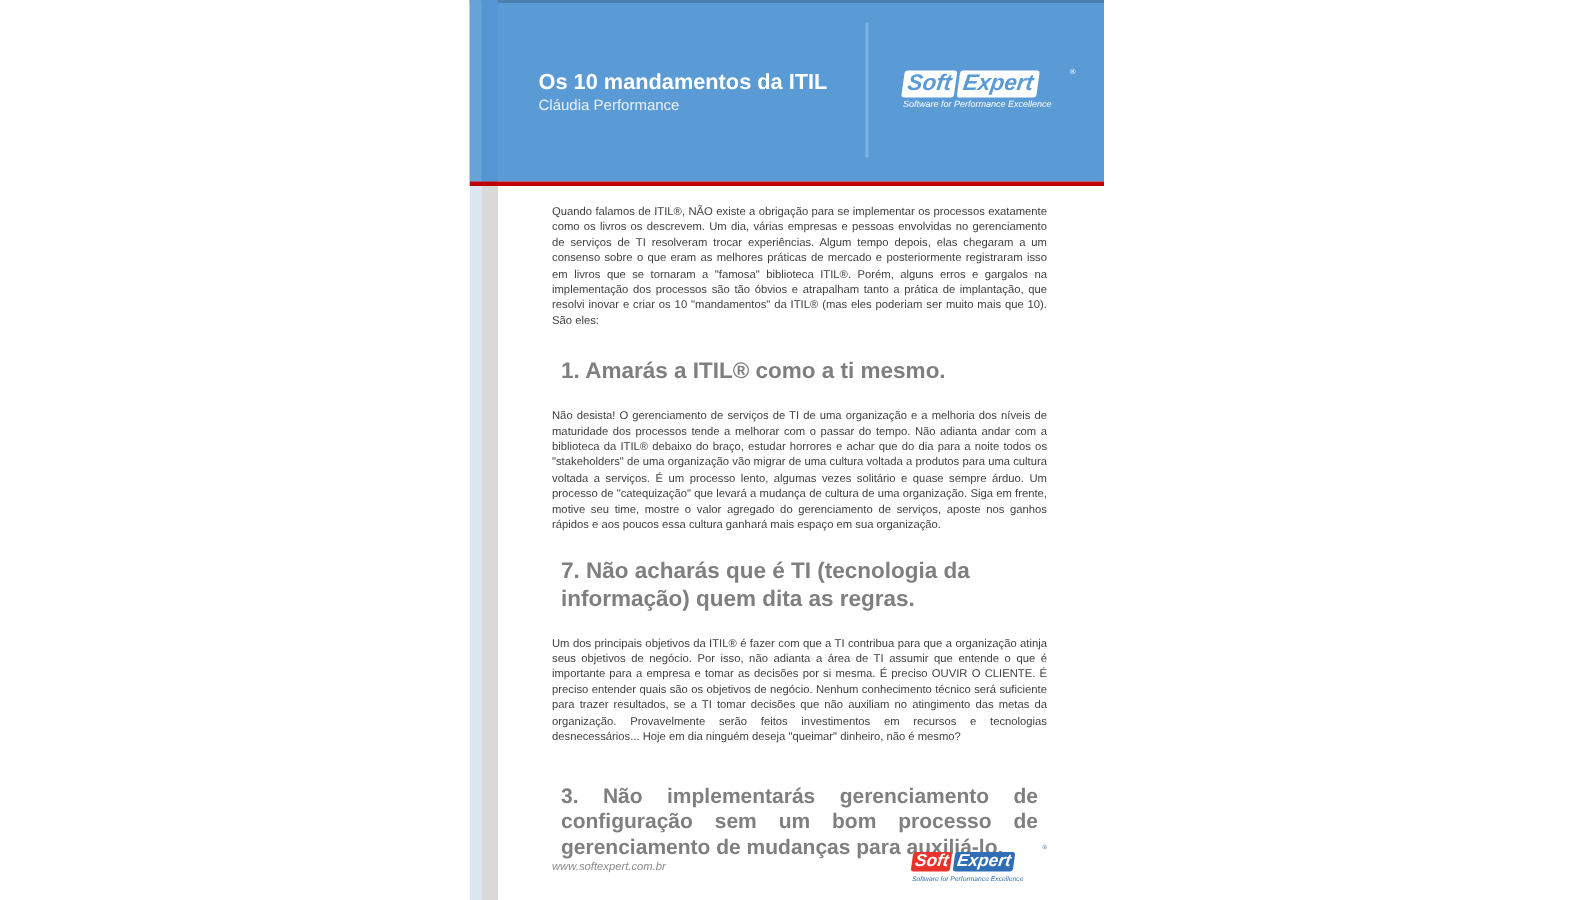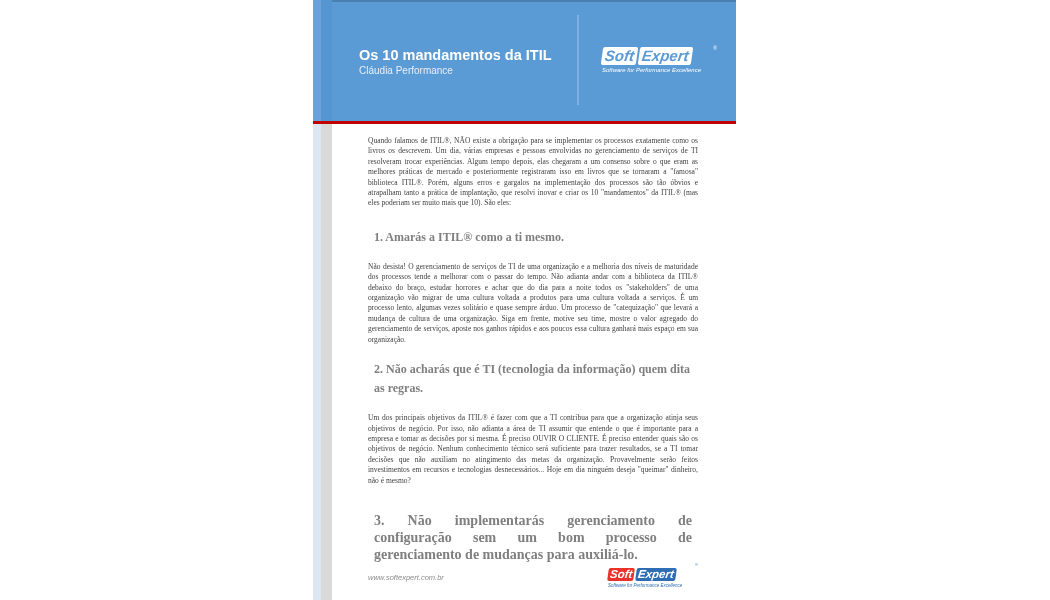--- a/index.html
+++ b/index.html
@@ -64,27 +64,27 @@
   .logo .reg { position: absolute; right: 0; top: -2px; font-size: 5px; color: #ffffff; }
   .logo .tagline {
     display: block; font-style: italic; font-size: 6px; color: #ffffff; margin-top: 2px; white-space: nowrap;
   }
   .red-line {
     position: absolute; left: 0; top: 121px; width: 423px; height: 3px;
     background: #c00000; z-index: 2;
   }
   .content {
     position: absolute; left: 55px; top: 136px; width: 330px;
-    color: #404040; z-index: 3; font-family: Liberation Serif, serif;
+    color: #404040; z-index: 3;
   }
   .para {
     font-size: 7.5px; line-height: 10.4px; text-align: justify; margin: 0;
   }
   .h1 {
-    font-weight: bold; color: #7f7f7f; font-size: 12px; line-height: 19px;
+    font-weight: bold; color: #7f7f7f; font-size: 15px; line-height: 19px;
     margin: 0; padding-left: 6px;
   }
   .h-just { text-align: justify; text-align-last: left; }
   .footer-url {
     position: absolute; left: 55px; top: 573px; font-size: 7.5px; color: #8c8c8c; z-index: 3; font-style: italic;
   }
   .logo-small {
     position: absolute; left: 295px; top: 564px; width: 90px; height: 26px; z-index: 3;
   }
   .logo-small .logo-word { font-size: 11.5px; line-height: 13px; padding: 0 2px; }
@@ -115,21 +115,21 @@
     </div>
   </div>
   <div class="red-line"></div>
 
   <div class="content">
     <p class="para">Quando falamos de ITIL®, NÃO existe a obrigação para se implementar os processos exatamente como os livros os descrevem. Um dia, várias empresas e pessoas envolvidas no gerenciamento de serviços de TI resolveram trocar experiências. Algum tempo depois, elas chegaram a um consenso sobre o que eram as melhores práticas de mercado e posteriormente registraram isso em livros que se tornaram a "famosa" biblioteca ITIL®. Porém, alguns erros e gargalos na implementação dos processos são tão óbvios e atrapalham tanto a prática de implantação, que resolvi inovar e criar os 10 "mandamentos" da ITIL® (mas eles poderiam ser muito mais que 10). São eles:</p>
 
     <h2 class="h1" style="margin-top:19px;">1. Amarás a ITIL® como a ti mesmo.</h2>
     <p class="para" style="margin-top:15px;">Não desista! O gerenciamento de serviços de TI de uma organização e a melhoria dos níveis de maturidade dos processos tende a melhorar com o passar do tempo. Não adianta andar com a biblioteca da ITIL® debaixo do braço, estudar horrores e achar que do dia para a noite todos os "stakeholders" de uma organização vão migrar de uma cultura voltada a produtos para uma cultura voltada a serviços. É um processo lento, algumas vezes solitário e quase sempre árduo. Um processo de "catequização" que levará a mudança de cultura de uma organização. Siga em frente, motive seu time, mostre o valor agregado do gerenciamento de serviços, aposte nos ganhos rápidos e aos poucos essa cultura ganhará mais espaço em sua organização.</p>
 
-    <h2 class="h1" style="margin-top:15px;">2. Não acharás que é TI (tecnologia da informação) quem dita as regras.</h2>
+    <h2 class="h1" style="margin-top:15px;">7. Não acharás que é TI (tecnologia da informação) quem dita as regras.</h2>
     <p class="para" style="margin-top:15px;">Um dos principais objetivos da ITIL® é fazer com que a TI contribua para que a organização atinja seus objetivos de negócio. Por isso, não adianta a área de TI assumir que entende o que é importante para a empresa e tomar as decisões por si mesma. É preciso OUVIR O CLIENTE. É preciso entender quais são os objetivos de negócio. Nenhum conhecimento técnico será suficiente para trazer resultados, se a TI tomar decisões que não auxiliam no atingimento das metas da organização. Provavelmente serão feitos investimentos em recursos e tecnologias desnecessários... Hoje em dia ninguém deseja "queimar" dinheiro, não é mesmo?</p>
 
     <h2 class="h1 h-just" style="margin-top:26px; font-size:14px; line-height:17px; padding-right:6px;">3. Não implementarás gerenciamento de configuração sem um bom processo de gerenciamento de mudanças para auxiliá-lo.</h2>
   </div>
 
   <div class="footer-url">www.softexpert.com.br</div>
   <div class="logo-small">
     <span class="logo-word soft">Soft</span><span class="logo-word expert">Expert</span>
     <span class="reg">®</span>
     <span class="tagline">Software for Performance Excellence</span>

